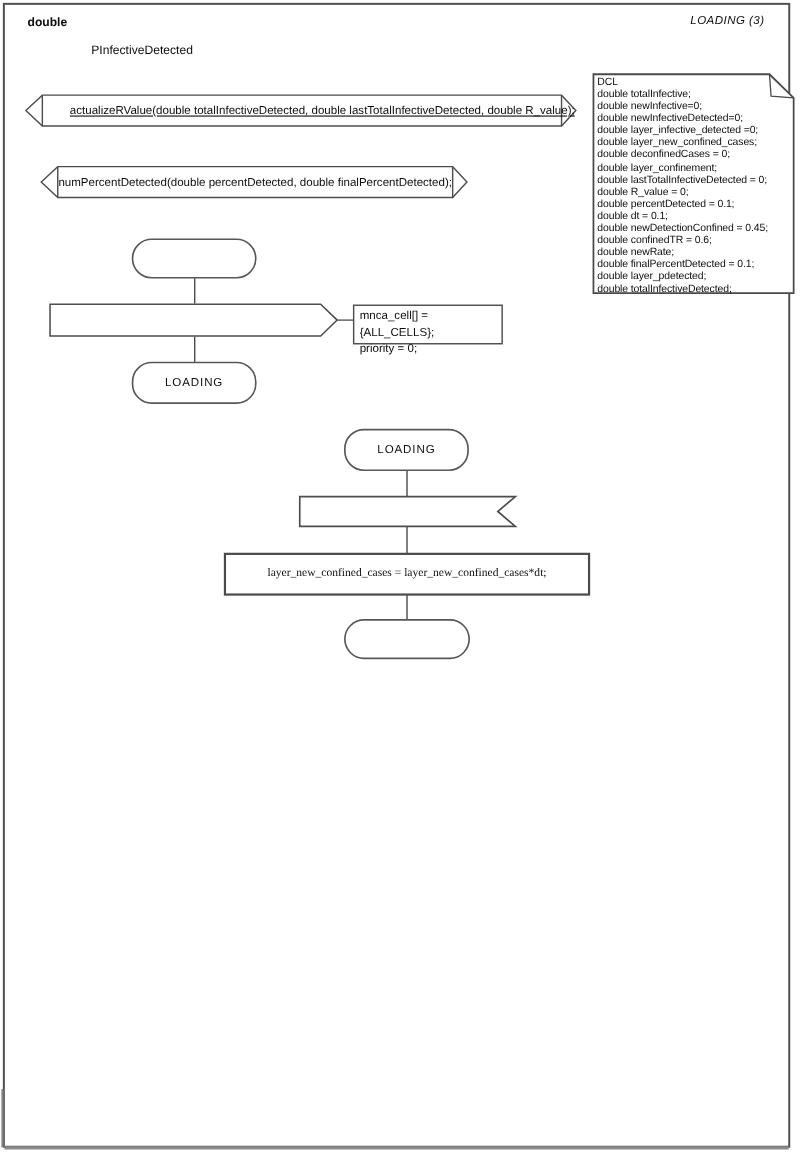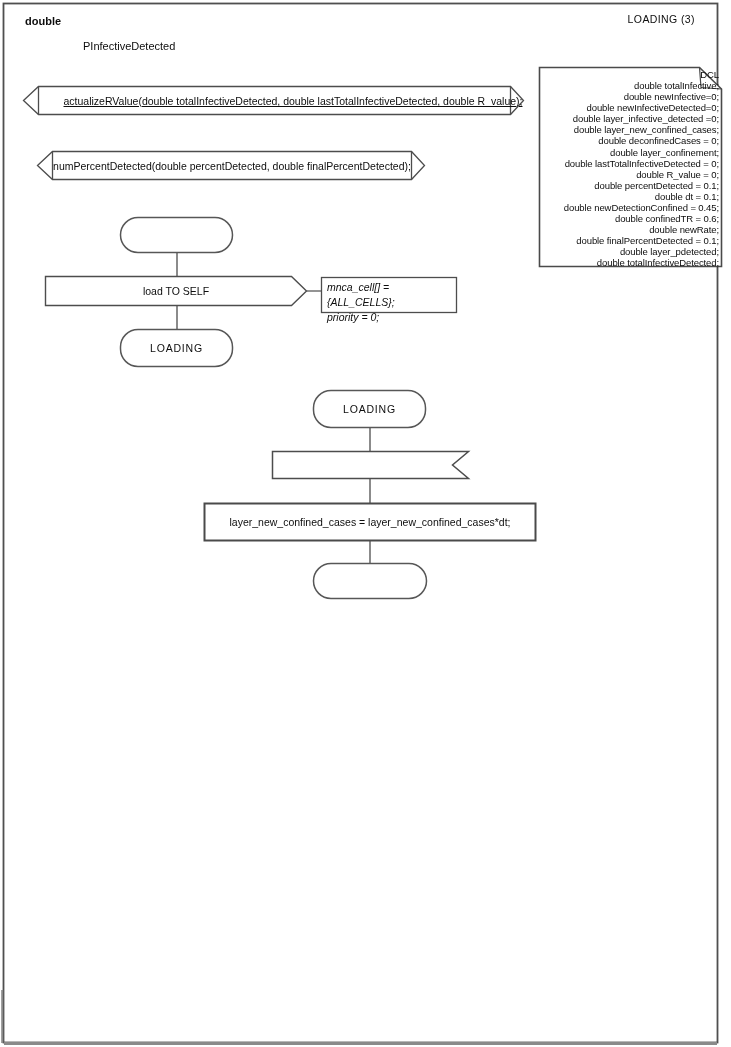--- a/index.html
+++ b/index.html
@@ -26,21 +26,20 @@
   .hdr-title{font-size:11px;margin-top:25px;}
   .hdr-page{font-size:10.5px;text-align:right;letter-spacing:0.4px;}
   .dcl{
     font-size:9.5px;
     line-height:11.08px;
     letter-spacing:-0.1px;
   }
   .comment{
     font-size:10.5px;
     line-height:15.2px;
-    font-style:italic;
   }
 </style>
 </head>
 <body>
 
 <div id="stage">
 
   <svg id="shapes" width="731" height="1047" viewBox="0 0 731 1047">
 
     <rect x="3.5" y="3.5" width="714" height="1039" fill="none" stroke="#4f4f4f" stroke-width="1.8"></rect>
@@ -88,23 +87,23 @@
     <rect x="313.5" y="563.5" width="113" height="35" rx="17.5" ry="17.5" fill="#ffffff" stroke="#575757" stroke-width="1.5"></rect>
 
     <g>
       <path d="M539.5,67.5 H699.5 L721.5,89 V266.5 H539.5 Z" fill="#ffffff" stroke="#4a4a4a" stroke-width="1.6"></path>
       <path d="M699.5,67.5 L701,87.5 L721.5,89" fill="none" stroke="#4a4a4a" stroke-width="1.2"></path>
     </g>
   </svg>
 
   <div class="lbl hdr-kind" style="left:25px;top:15px;">double</div>
   <div class="lbl hdr-title" style="left:83px;top:15px;">PInfectiveDetected</div>
-  <div class="lbl hdr-page" style="left:540px;top:13px;width:155px;">LOADING (3)</div>
+  <div class="lbl hdr-page" style="left:540px;top:13px;width:155px;font-style:italic;">LOADING (3)</div>
 
-  <div class="lbl dcl pre" style="left:543px;top:69px;width:176px;text-align:right;">DCL
+  <div class="lbl dcl pre" style="left:543px;top:69px;width:176px;">DCL
 double totalInfective;
 double newInfective=0;
 double newInfectiveDetected=0;
 double layer_infective_detected =0;
 double layer_new_confined_cases;
 double deconfinedCases = 0;
 double layer_confinement;
 double lastTotalInfectiveDetected = 0;
 double R_value = 0;
 double percentDetected = 0.1;
@@ -112,21 +111,20 @@
 double newDetectionConfined = 0.45;
 double confinedTR = 0.6;
 double newRate;
 double finalPercentDetected = 0.1;
 double layer_pdetected;
 double totalInfectiveDetected;</div>
 
   <div class="lbl center" style="left:38px;top:87px;width:510px;line-height:28px;text-decoration:underline;">actualizeRValue(double totalInfectiveDetected, double lastTotalInfectiveDetected, double R_value);</div>
   <div class="lbl center" style="left:52px;top:152px;width:360px;line-height:28px;">numPercentDetected(double percentDetected, double finalPercentDetected);</div>
 
-  <div class="lbl center" style="left:45px;top:276px;width:262px;line-height:30px;">load TO SELF</div>
   <div class="lbl comment pre" style="left:327px;top:280px;width:128px;">mnca_cell[] = {ALL_CELLS};
 priority = 0;</div>
   <div class="lbl center state-text" style="left:120px;top:329px;width:113px;line-height:38px;">LOADING</div>
 
   <div class="lbl center state-text" style="left:313px;top:390px;width:113px;line-height:38px;">LOADING</div>
-  <div class="lbl center" style="left:204px;top:503px;width:332px;line-height:38px;">layer_new_confined_cases = layer_new_confined_cases*dt;</div>
+  <div class="lbl center" style="left:204px;top:503px;width:332px;line-height:38px;font-family:Liberation Serif, serif;">layer_new_confined_cases = layer_new_confined_cases*dt;</div>
 
 </div>
 
 </body></html>

